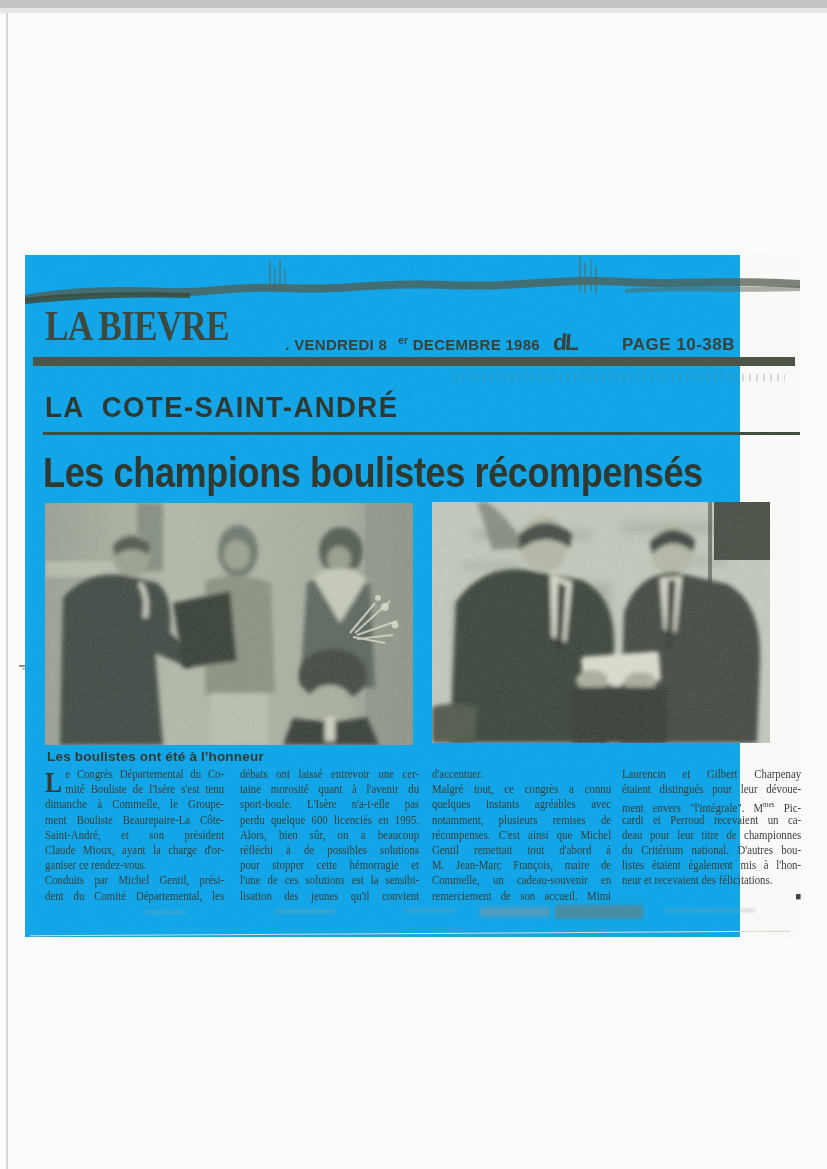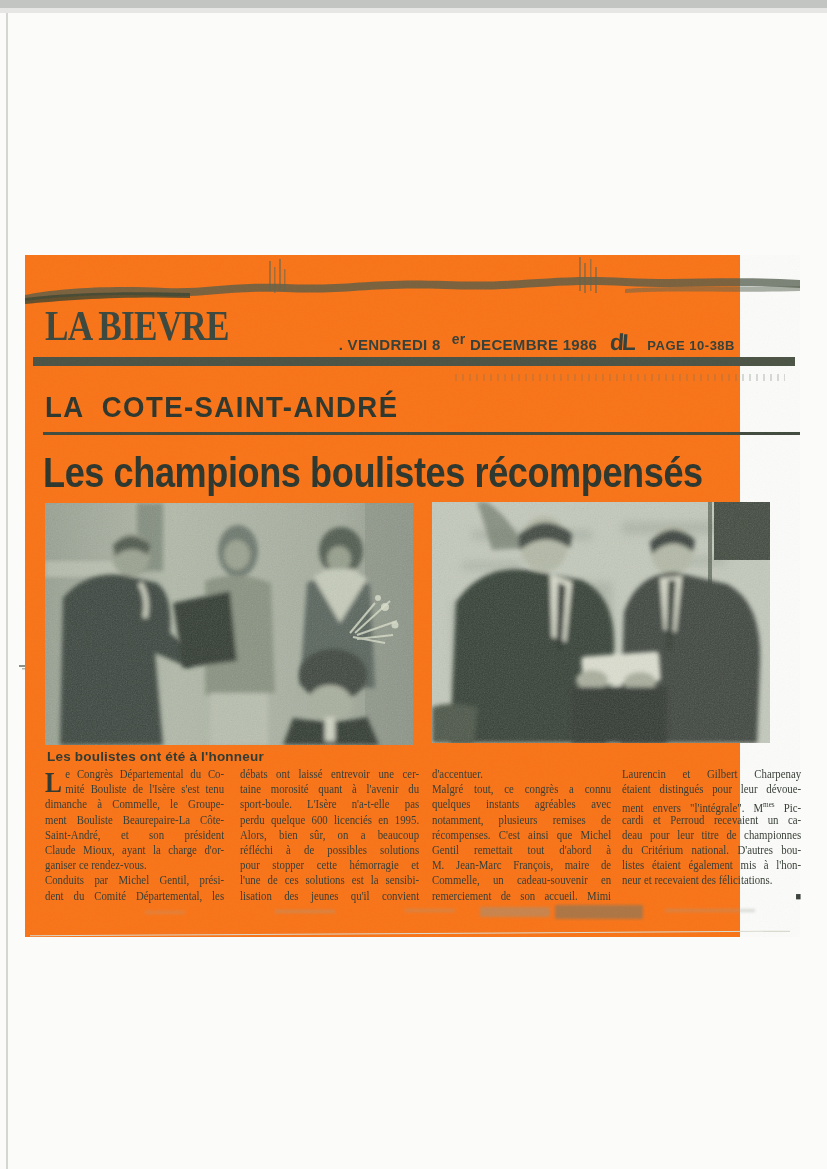--- a/index.html
+++ b/index.html
@@ -9,41 +9,41 @@
     font-family:"Liberation Sans",sans-serif;
   }
   
   .scan-top-band{position:absolute;left:0;top:0;width:827px;height:8px;background:#c2c5c1;}
   .scan-top-band2{position:absolute;left:0;top:8px;width:827px;height:5px;background:#e6e7e4;}
   .scan-left-line{position:absolute;left:6px;top:13px;width:2px;height:1156px;background:#d4d6d2;}
 
   
   .clipping{
     position:absolute;left:25px;top:255px;width:715px;height:682px;
-    background:#f97316;
+    background:#0ea5e9;
   }
   .clip-noise{position:absolute;left:0;top:0;width:775px;height:682px;opacity:.06;pointer-events:none;}
   .clip-bottom-edge{position:absolute;left:30px;top:933px;width:760px;height:1px;background:#d8dad0;transform:rotate(-.35deg);}
 
   .top-smudge{position:absolute;left:0;top:0;width:775px;height:55px;}
 
   .masthead{
     position:absolute;left:20px;top:50px;
     font-family:"Liberation Serif",serif;font-size:42px;font-weight:600;
     color:#3a463c;letter-spacing:-1px;line-height:1;
     transform:scaleX(.84);transform-origin:left top;white-space:nowrap;
   }
   .header-right{
     position:absolute;right:5px;top:74px;display:flex;align-items:baseline;gap:13px;
     color:#343e36;white-space:nowrap;
   }
   .date-line{font-size:15px;font-weight:bold;letter-spacing:.3px;}
-  .date-line sup{font-size:14px;padding-left:11px;}
+  .date-line sup{font-size:10px;padding-left:11px;}
   .dl-logo{font-size:23px;font-weight:900;letter-spacing:-2px;transform:skewX(-4deg);}
-  .page-ref{font-size:13px;font-weight:bold;letter-spacing:.5px;}
+  .page-ref{font-size:17px;font-weight:bold;letter-spacing:.5px;margin-left:32px;}
 
   .header-rule{position:absolute;left:8px;top:102px;width:762px;height:9px;background:#4a5244;}
   .rule-noise{position:absolute;left:430px;top:119px;width:330px;height:7px;opacity:.25;
     background:repeating-linear-gradient(90deg,#6a7263 0 2px,transparent 2px 7px);}
 
   .section-title{
     position:absolute;left:20px;top:138px;
     font-size:29px;font-weight:bold;color:#2b352c;letter-spacing:1.5px;line-height:1;
     transform:scaleX(.95);transform-origin:left top;white-space:pre;
   }

